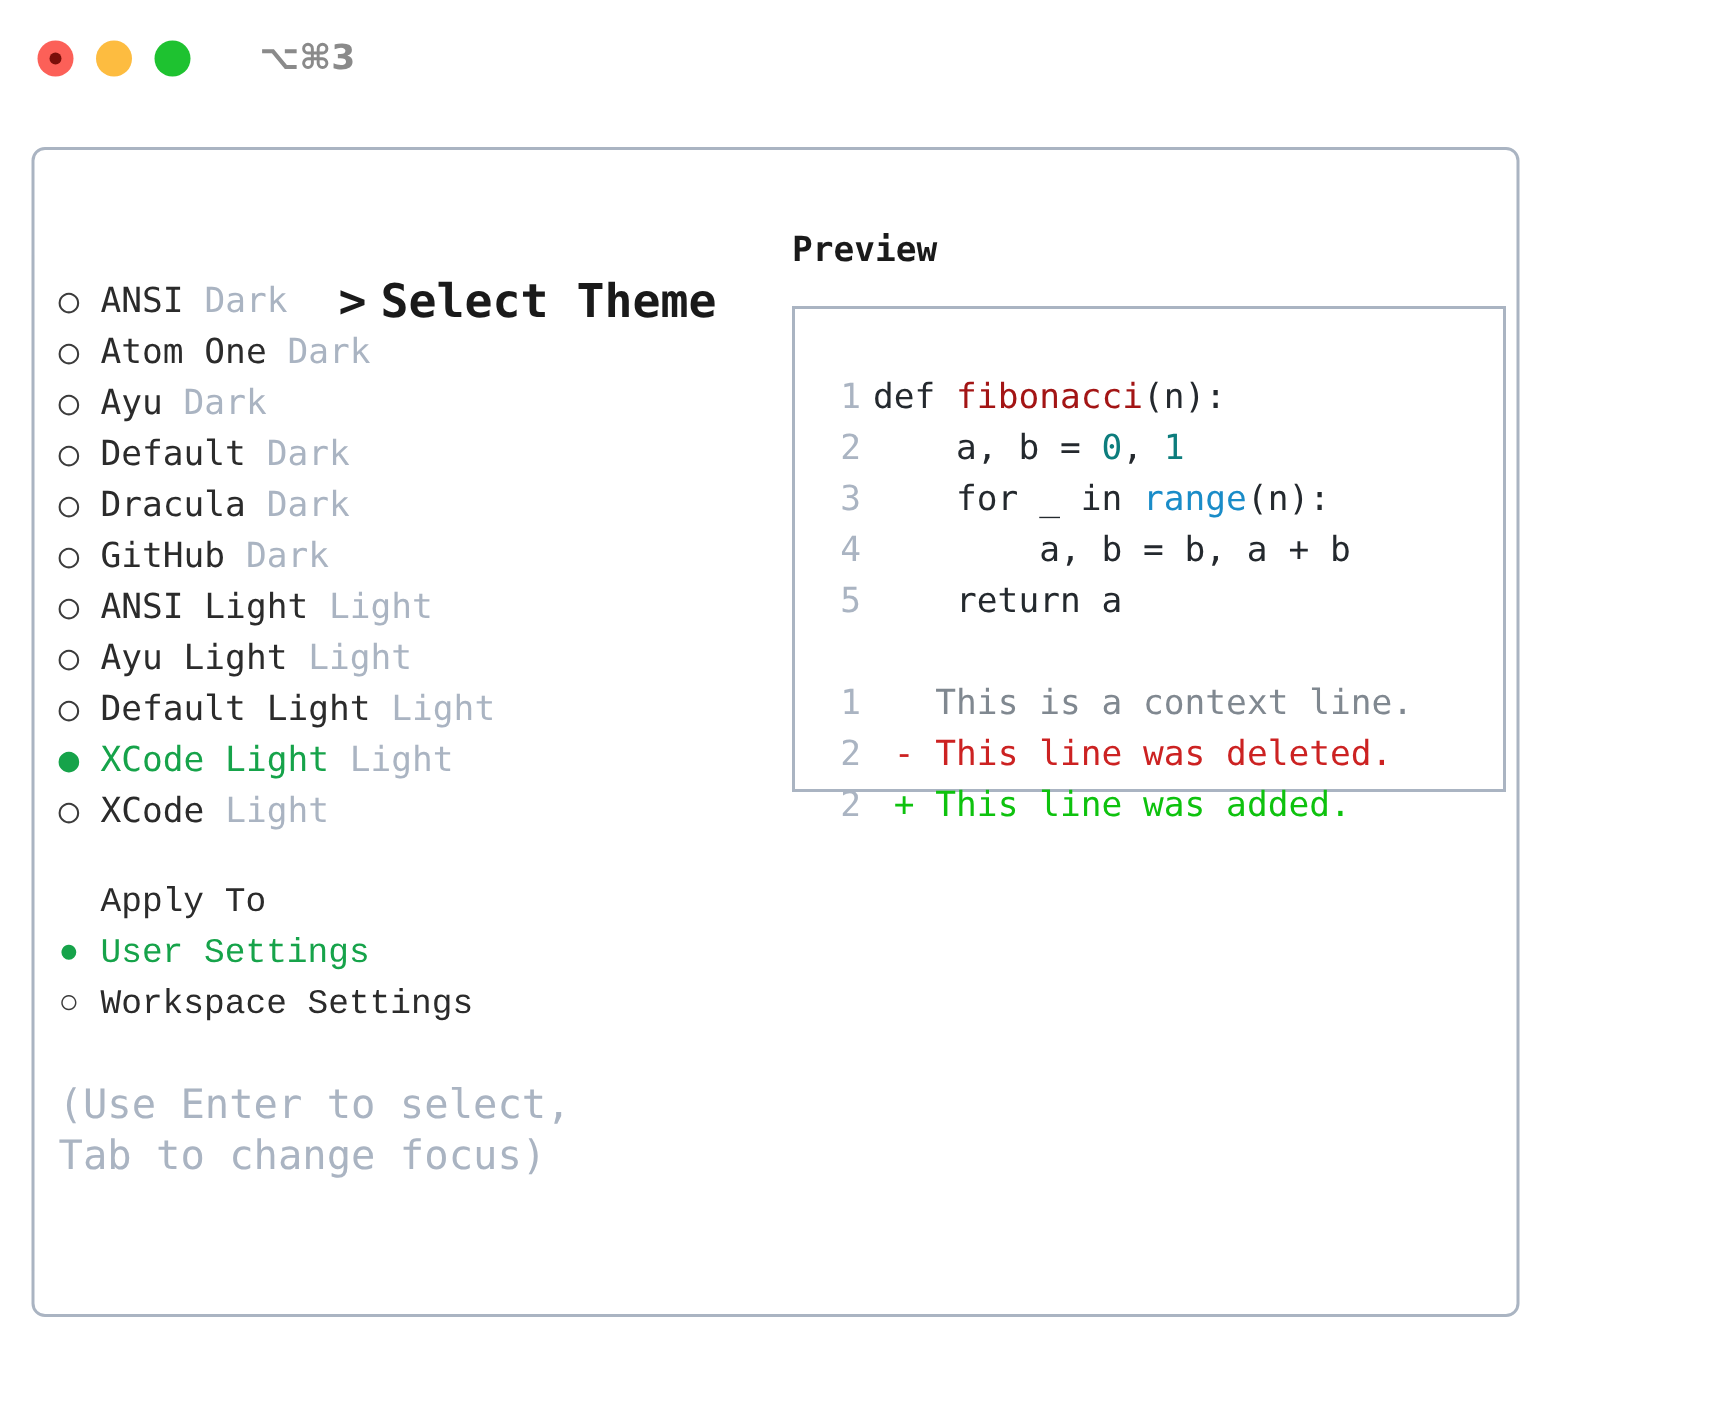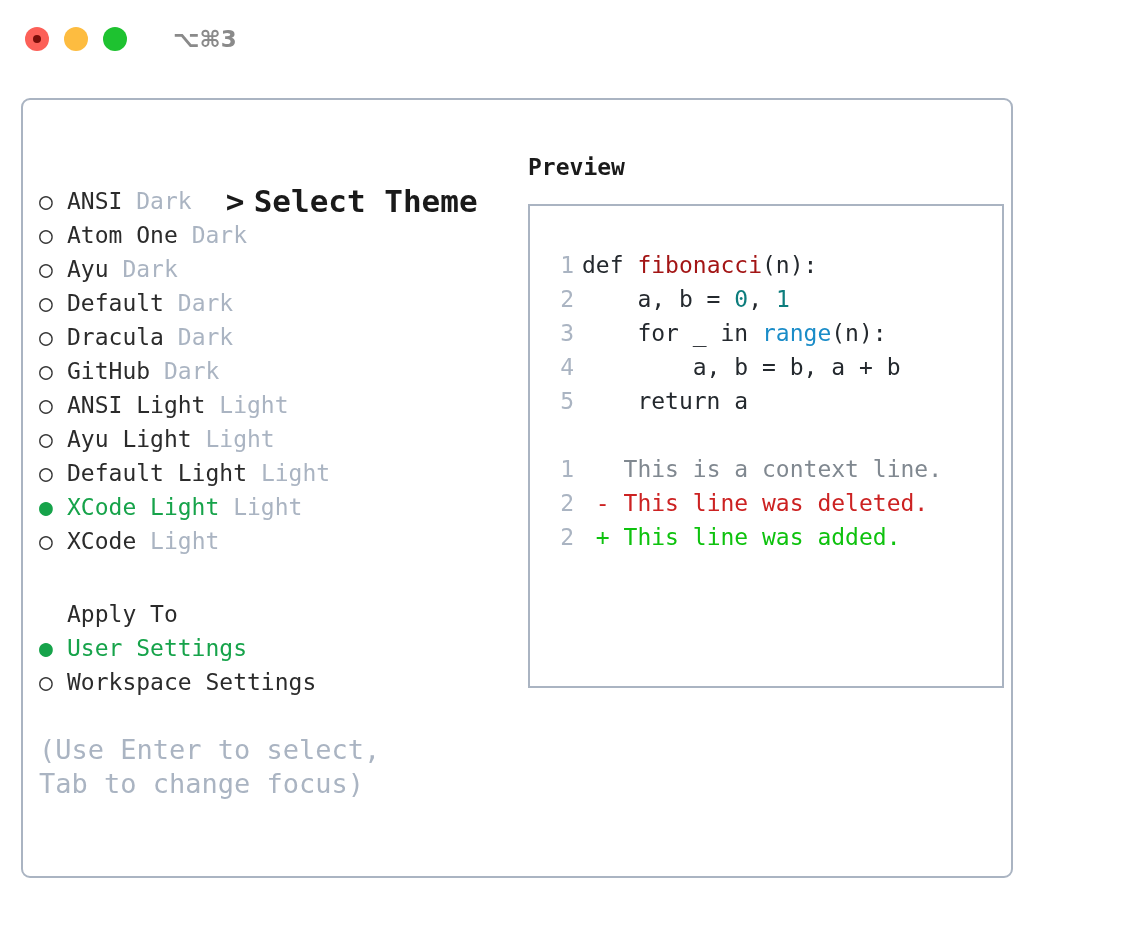--- a/index.html
+++ b/index.html
@@ -126,21 +126,21 @@
 
   .section-label {
     height: 34px;
     line-height: 34px;
     font-size: 23px;
     color: #2b2b2b;
     white-space: pre;
   }
   .section-label .pad { display: inline-block; width: 28px; }
 
-  #apply-block { margin-top: 39px; }
+  #apply-block { margin-top: 26px; font-family: Liberation Mono, monospace; }
 
   #hint {
     margin-top: 34px;
     font-size: 27px;
     line-height: 34px;
     color: #aab4c2;
     width: 400px;
     white-space: pre-wrap;
   }
 
@@ -155,21 +155,21 @@
   #preview-title {
     font-size: 23px;
     font-weight: bold;
     color: #1a1a1a;
     height: 34px;
     line-height: 34px;
   }
   #preview-box {
     margin-top: 20px;
     width: 476px;
-    height: 484px;
+    height: 324px;
     border: 2px solid #aab4c2;
     box-sizing: border-box;
     background: #ffffff;
     padding: 42px 0 0 18px;
   }
   .code-line {
     font-size: 23px;
     line-height: 34px;
     white-space: pre;
     color: #24292e;

